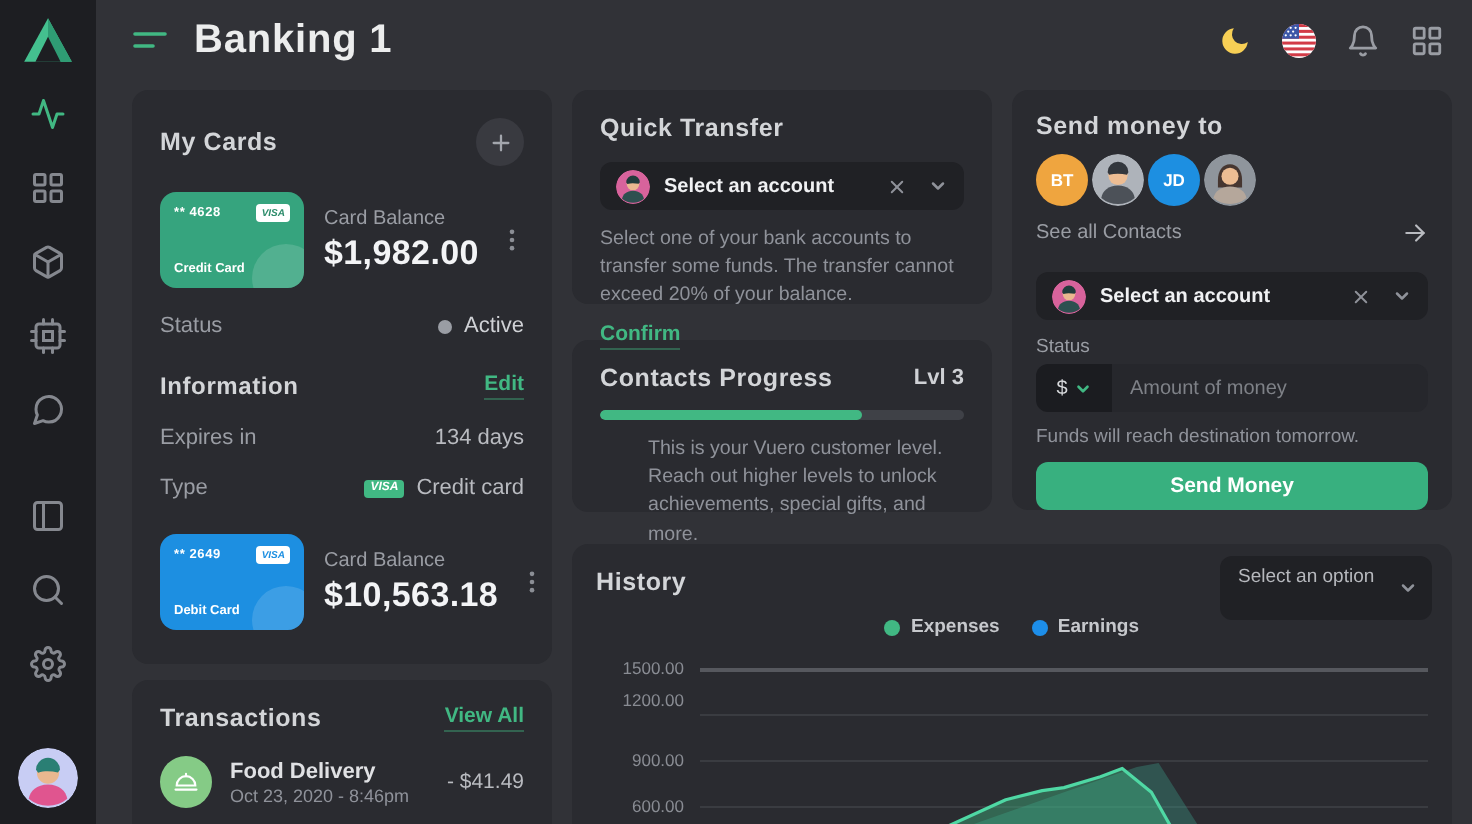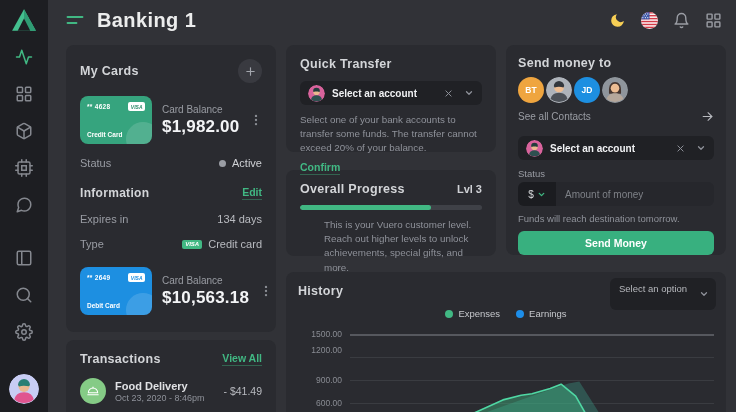--- a/index.html
+++ b/index.html
@@ -162,21 +162,21 @@
   }
 
   
   .p-history { margin-top:16px; height:200px; padding:12px; position:relative; }
   .hist-select {
     position:absolute; top:6px; right:10px; width:106px; height:32px;
     background:#202125; border-radius:6px; padding:5px 22px 5px 9px; cursor:pointer;
   }
   .hist-select .txt { font-size:9.5px; line-height:1.25; color:#b6b8bd; }
   .hist-select .sel-caret { position:absolute; right:7px; top:11px; }
-  .legend { margin-top:10px; display:flex; justify-content:center; gap:16px; }
+  .legend { margin-top:10px; display:flex; justify-content:center; gap:16px;font-weight:bold; }
   .legend-item { display:flex; align-items:center; gap:5px; font-size:9.5px; color:#c6c8cc; }
   .ldot { width:8px; height:8px; border-radius:50%; display:inline-block; }
   .chart { position:relative; margin-top:8px; height:110px; overflow:hidden; }
   .ylabel { position:absolute; left:0; width:44px; text-align:right; font-size:8.5px; color:#898c93; }
   .gline { position:absolute; left:52px; right:0; height:1px; background:#3a3c41; }
   .gline.strong { height:2px; background:#56585e; }
   .chart svg { position:absolute; left:0; top:0; }
 </style>
 </head>
 <body>
@@ -410,21 +410,21 @@
             <svg class="sel-caret" viewBox="0 0 24 24" fill="none" stroke="currentColor" stroke-width="3" stroke-linecap="round" stroke-linejoin="round">
                 <polyline points="6 9 12 15 18 9"></polyline>
               </svg>
           </div>
           <div class="qt-desc">Select one of your bank accounts to transfer some funds. The transfer cannot exceed 20% of your balance.</div>
           <div class="right-link"><span class="glink">Confirm</span></div>
         </section>
 
         <section class="panel p-prog">
           <div class="trow">
-            <div class="panel-title">Overall Progress</div>
+            <div class="panel-title">Contacts Progress</div>
             <span class="lvl">Lvl 3</span>
           </div>
           <div class="pbar">
               <div class="pbar-fill" style="width: 72%;"></div>
             </div>
           <div class="prog-desc">This is your Vuero customer level. Reach out higher levels to unlock achievements, special gifts, and more.</div>
           <div class="right-link"><span class="glink">Details</span></div>
         </section>
       </div>
 

